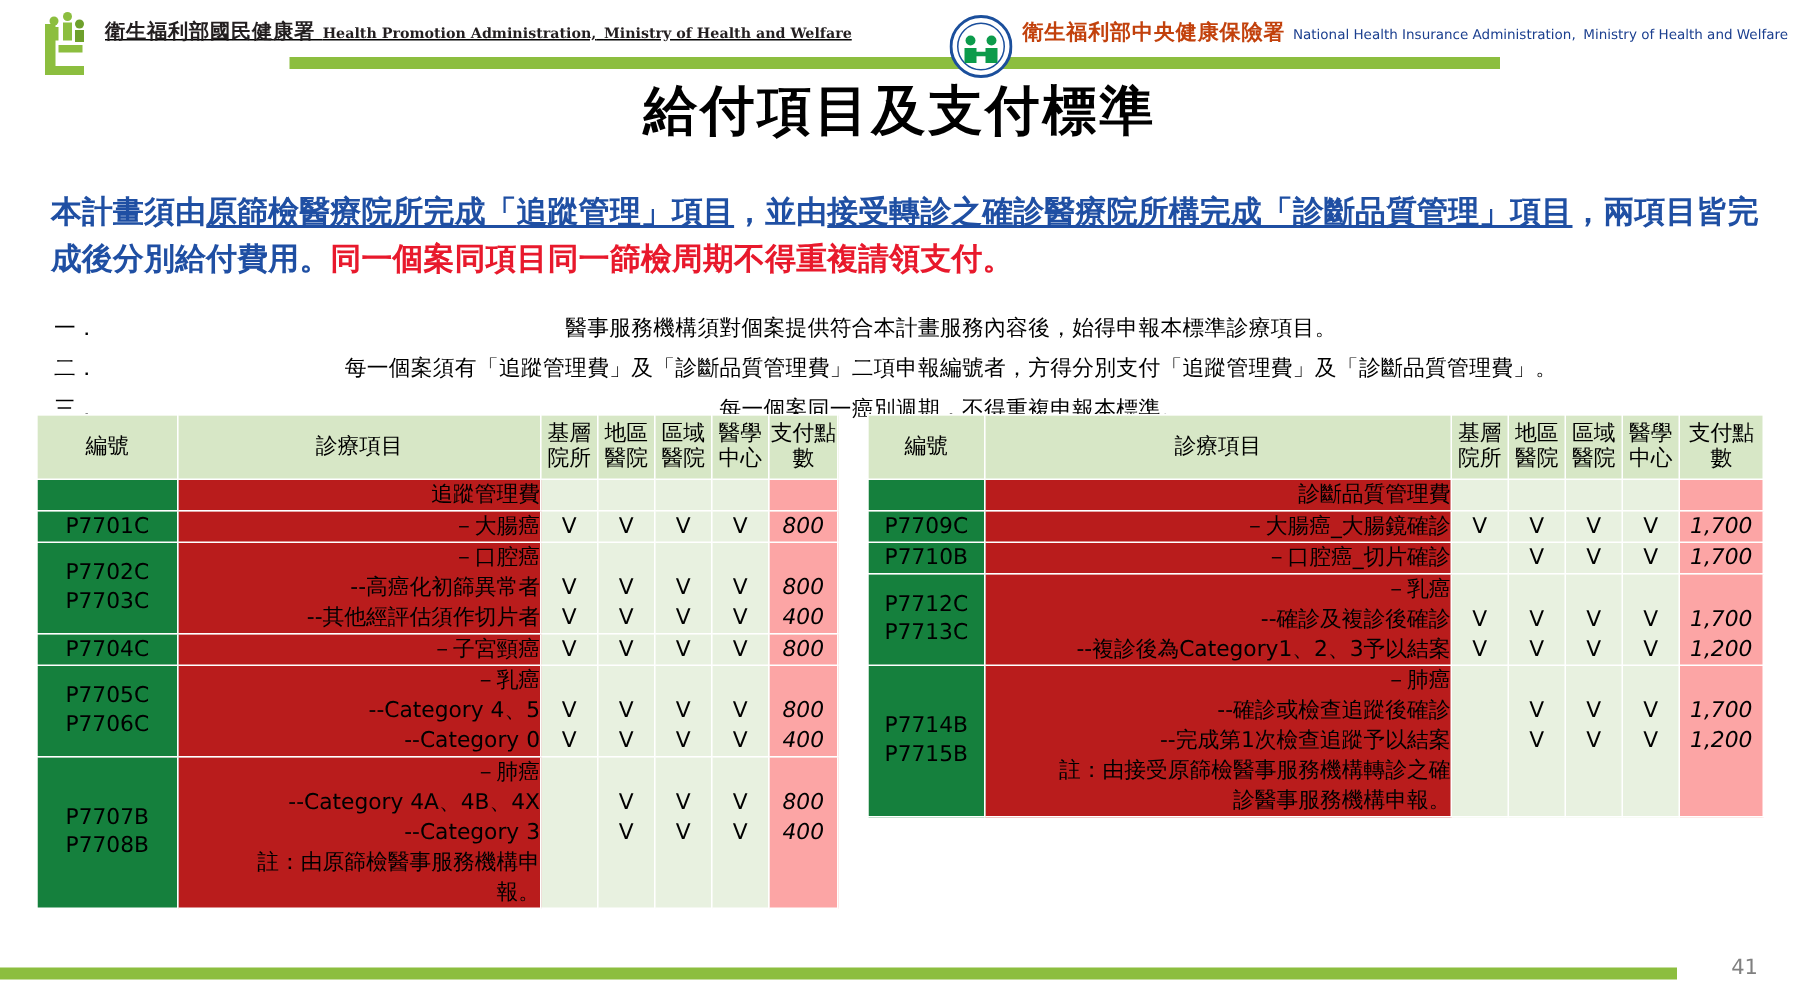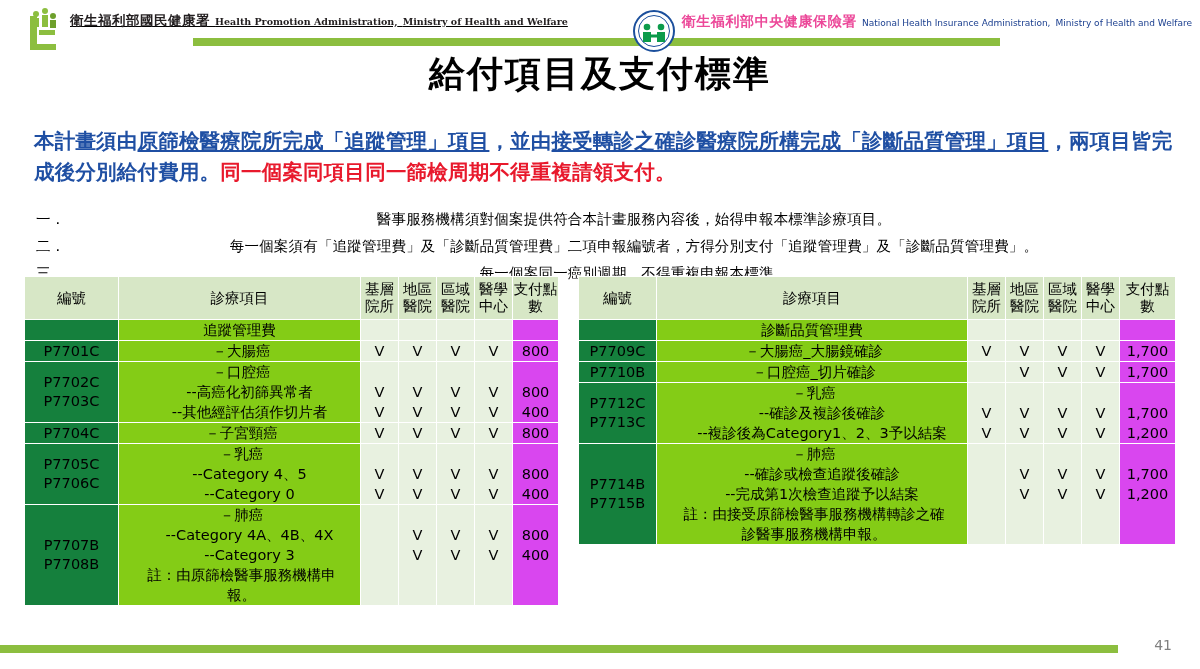--- a/index.html
+++ b/index.html
@@ -58,21 +58,21 @@
     top: 10px;
     display: flex;
     align-items: flex-start;
     gap: 7px;
   }
   .logo-right .seal { width: 42px; height: 42px; flex: 0 0 auto; }
   .logo-right .txt { padding-top: 1px; }
   .logo-right .cn {
     font-size: 14px;
     font-weight: bold;
-    color: #ec4899;
+    color: #c2410c;
     letter-spacing: .6px;
     line-height: 16px;
     white-space: nowrap;
   }
   .logo-right .en {
     font-size: 9px;
     color: #1b3f8f;
     line-height: 11px;
     white-space: nowrap;
   }
@@ -149,36 +149,37 @@
     height: 36px;
   }
   td.code {
     background: #15803d;
     text-align: center;
     font-size: 14.5px;
     line-height: 19px;
     padding: 2px 0;
   }
   td.item {
-    background: #84cc16;
-    text-align: center;
+    background: #b91c1c;
+    text-align: right;
     padding: 2px 6px;
     line-height: 20px;
   }
   td.v {
     background: #e8f1e0;
     text-align: center;
     line-height: 20px;
     padding: 2px 0;
   }
   td.pts {
-    background: #d946ef;
+    background: #fca5a5;
     text-align: center;
     line-height: 20px;
     padding: 2px 4px;
+    font-style: italic;
   }
   .sect-title { color: #c00000; font-weight: bold; }
   .ind1 { padding-left: 4px; }
   .ind2 { padding-left: 20px; }
   .note-line { display: block; }
 
   
   .ftr-bar {
     position: absolute;
     left: 0;

